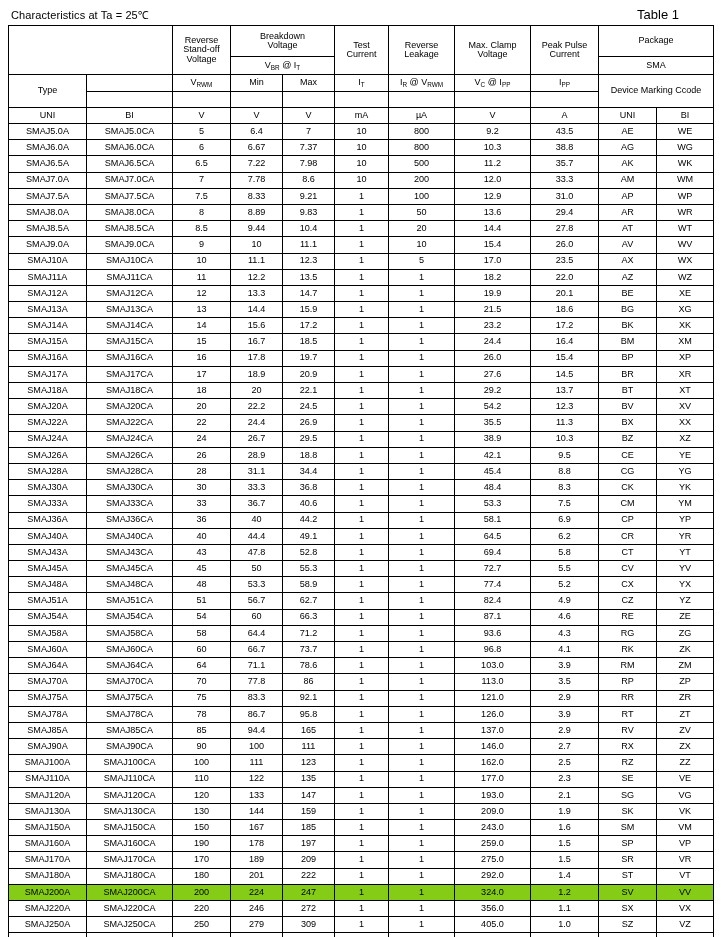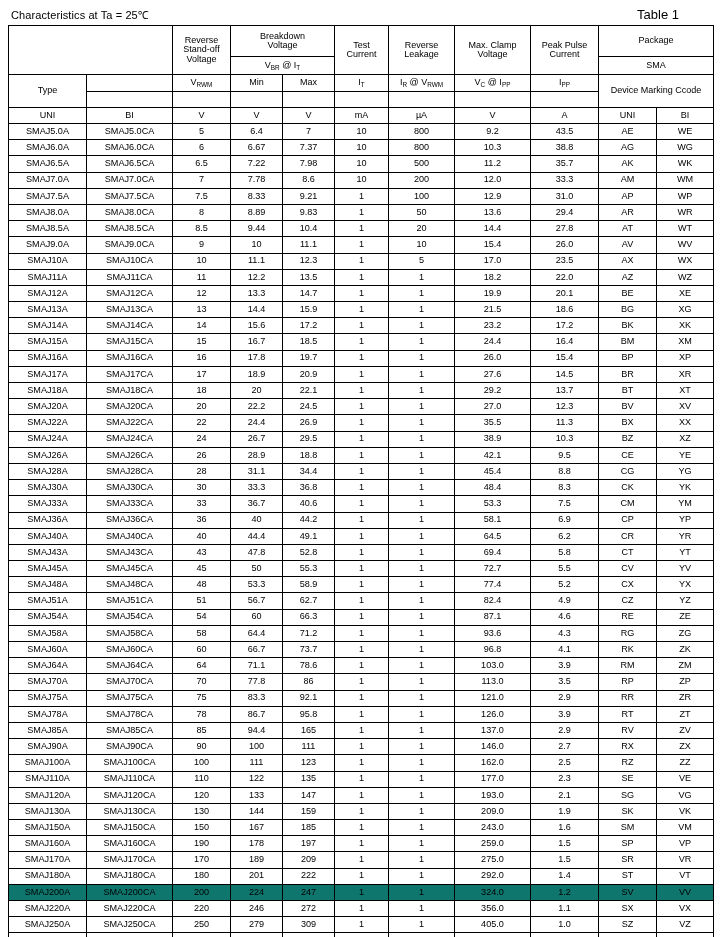--- a/index.html
+++ b/index.html
@@ -59,21 +59,21 @@
   .h-row1 th { height: 30px; }
   .h-row2 th { height: 17px; }
   .h-row3 th { height: 16px; }
   .h-row4 th { height: 15px; }
   tbody td {
     height: 15.2px;
     font-weight: normal;
     font-size: 9.1px;
   }
   tr.highlight td {
-    background: #0f766e;
+    background: #84cc16;
   }
   sub {
     font-size: 6.4px;
     vertical-align: baseline;
     position: relative;
     top: 2px;
   }
   .nowrap { white-space: nowrap; }
   .two-line { line-height: 1.15; }
   col.c-uni  { width: 78px; }
@@ -388,21 +388,21 @@
           <td>XT</td>
         </tr>
         <tr>
           <td>SMAJ20A</td>
           <td>SMAJ20CA</td>
           <td>20</td>
           <td>22.2</td>
           <td>24.5</td>
           <td>1</td>
           <td>1</td>
-          <td>27.0</td>
+          <td>54.2</td>
           <td>12.3</td>
           <td>BV</td>
           <td>XV</td>
         </tr>
         <tr>
           <td>SMAJ22A</td>
           <td>SMAJ22CA</td>
           <td>22</td>
           <td>24.4</td>
           <td>26.9</td>

